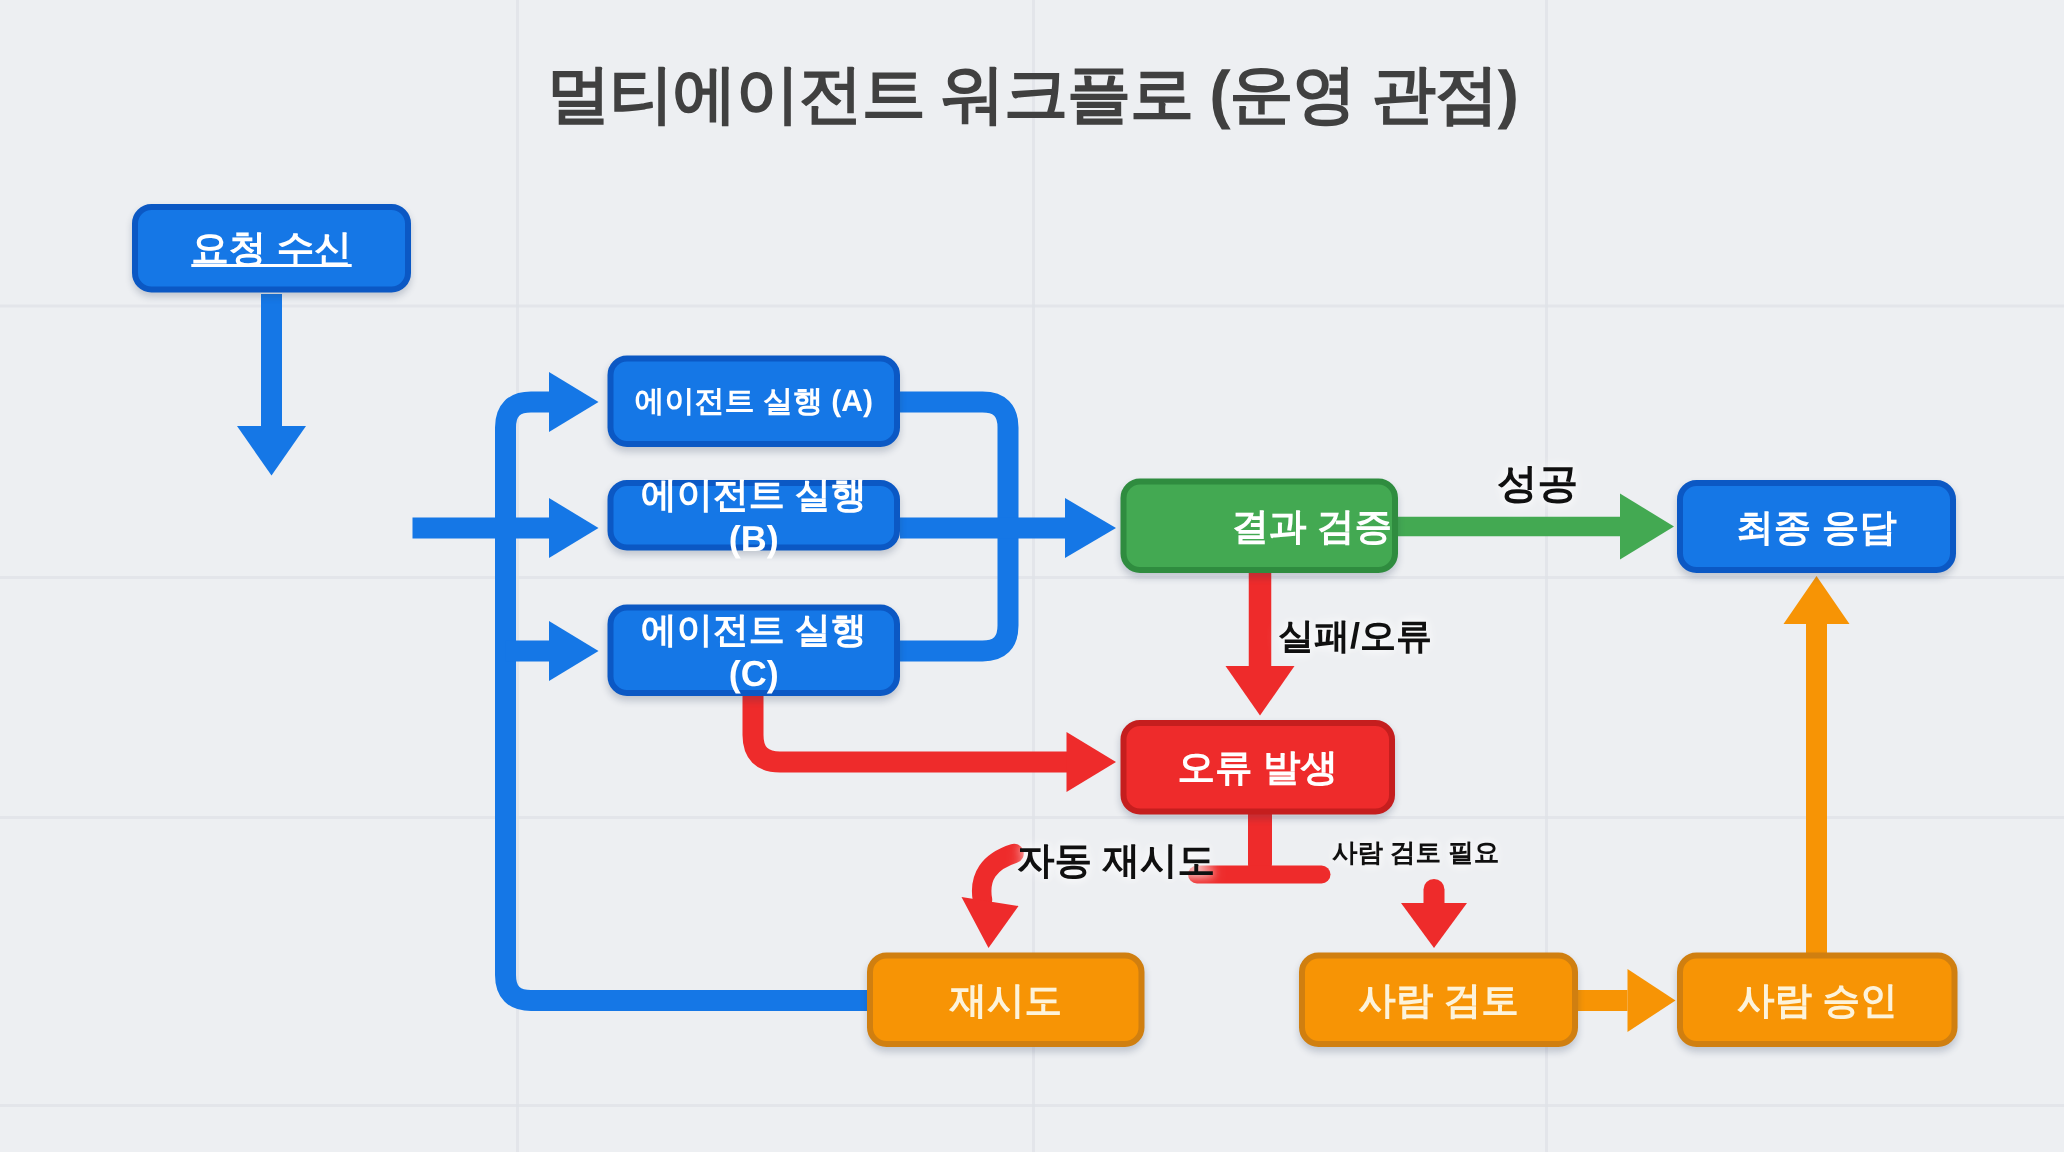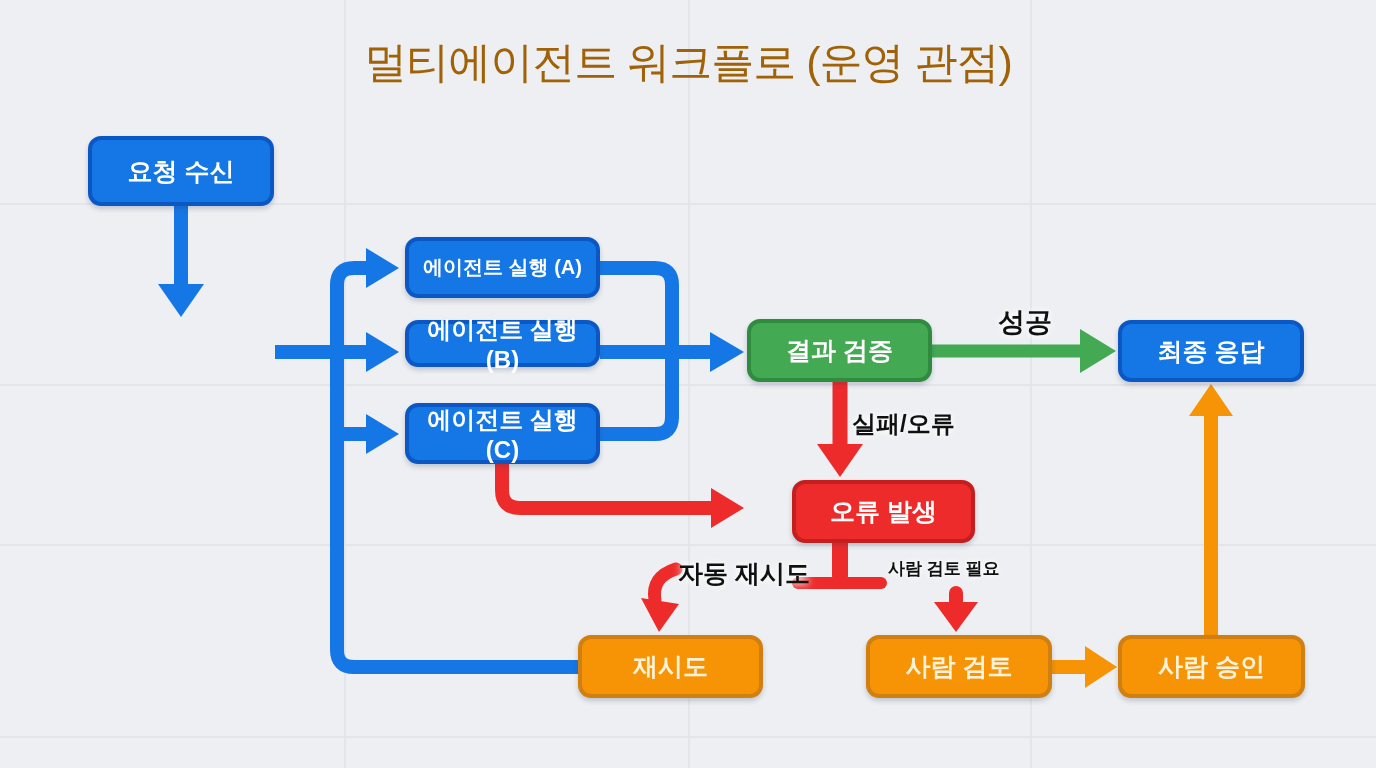--- a/index.html
+++ b/index.html
@@ -15,21 +15,21 @@
     overflow:hidden;
   }
   
   .gridline{position:absolute;background:#dfe2e7;opacity:.75;}
   .gridline.v{width:2px;height:768px;top:0;}
   .gridline.h{height:2px;width:1376px;left:0;}
 
   .title{
     position:absolute;left:0;top:34px;width:1376px;
     text-align:center;
-    font-size:43px;font-weight:400;color:#a16207;
+    font-size:43px;font-weight:700;color:#404040;
     letter-spacing:-1px;
   }
 
   svg.wires{position:absolute;left:0;top:0;pointer-events:none;}
 
   .node{
     position:absolute;
     display:flex;align-items:center;justify-content:center;
     border-radius:13px;
     font-size:25px;font-weight:700;color:#ffffff;
@@ -106,46 +106,46 @@
     <g stroke="#f79405" fill="none" stroke-width="14">
       <path d="M1052 667 H1085"></path>
       <path d="M1211 636 V416"></path>
     </g>
     <g fill="#f79405">
       <polygon points="1085,646 1085,688 1117,667"></polygon>
       <polygon points="1189,416 1233,416 1211,384"></polygon>
     </g>
   </svg>
 
-  <div class="node blue" style="left:88px;  top:136px; width:186px; height:70px;">
+  <div class="node blue" style="left:88px;  top:136px; width:186px; height:59px;text-decoration:underline;">
     <span>요청 수신</span>
   </div>
 
 
   <div class="node blue" style="left:405px; top:237px; width:195px; height:61px; font-size:20px;">
     <span>에이전트 실행 (A)</span>
   </div>
 
   <div class="node blue" style="left:405px; top:320px; width:195px; height:47px; font-size:24px;">
     <span>에이전트 실행 (B)</span>
   </div>
 
   <div class="node blue" style="left:405px; top:403px; width:195px; height:61px; font-size:24px;">
     <span>에이전트 실행 (C)</span>
   </div>
 
-  <div class="node green" style="left:747px; top:319px; width:185px; height:63px;">
+  <div class="node green" style="left:747px; top:319px; width:185px; height:63px;justify-content:flex-end;">
     <span>결과 검증</span>
   </div>
 
   <div class="node blue" style="left:1118px;top:320px; width:186px; height:62px;">
     <span>최종 응답</span>
   </div>
 
-  <div class="node red" style="left:747px; top:480px; width:183px; height:63px;margin-left:45px;">
+  <div class="node red" style="left:747px; top:480px; width:183px; height:63px;">
     <span>오류 발생</span>
   </div>
 
   <div class="node orange" style="left:578px; top:635px; width:185px; height:63px;">
     <span>재시도</span>
   </div>
 
   <div class="node orange" style="left:866px; top:635px; width:186px; height:63px;">
     <span>사람 검토</span>
   </div>

